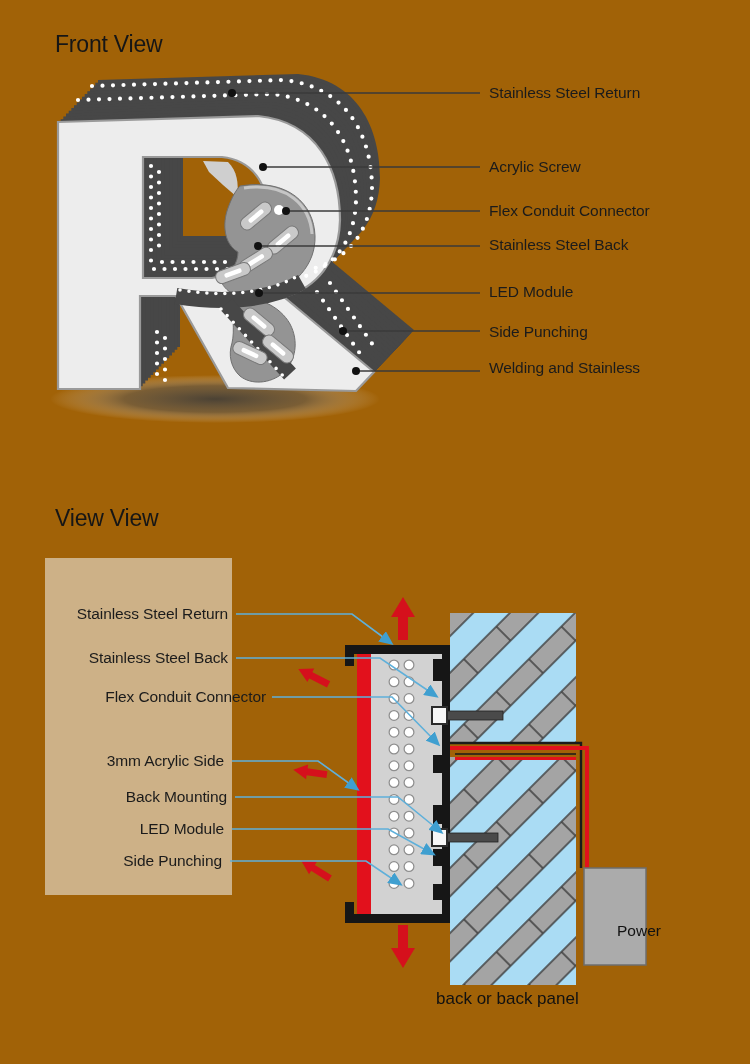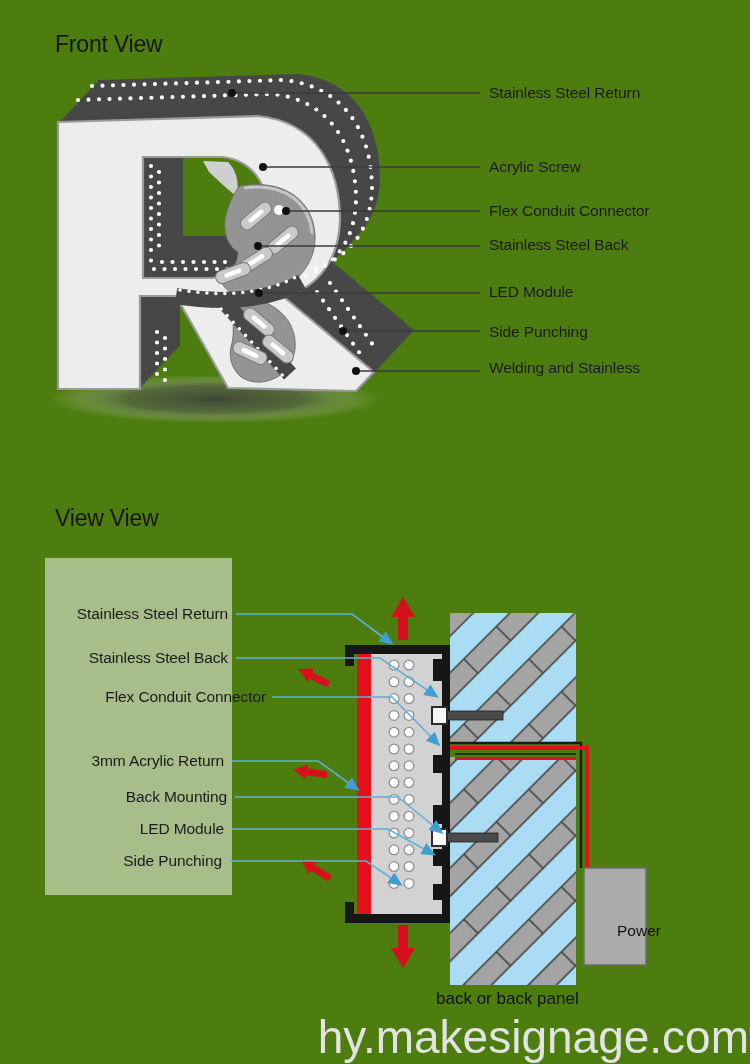--- a/index.html
+++ b/index.html
@@ -1,16 +1,16 @@
 <!DOCTYPE html>
 <html><head>
 <meta charset="utf-8">
 <style>
   html,body{margin:0;padding:0;background:#fff;}
-  .page{position:relative;width:750px;height:1064px;background:#4d7c0f;overflow:hidden;
+  .page{position:relative;width:750px;height:1064px;background:#a16207;overflow:hidden;
         font-family:"Liberation Sans",sans-serif;}
   .art{position:absolute;left:0;top:0;}
   .ttl{position:absolute;font:500 23px/27px "Liberation Sans",sans-serif;color:#161616;
        letter-spacing:-.2px;white-space:nowrap;}
   .lbl{position:absolute;font:400 15.5px/20px "Liberation Sans",sans-serif;color:#1b1b1b;
        letter-spacing:-.1px;white-space:nowrap;}
   .rlbl{text-align:right;}
   .power{position:absolute;left:584px;top:921px;width:62px;text-align:center;
          font:400 15.5px/20px "Liberation Sans",sans-serif;color:#111;margin-left:24px;}
   .wallcap{position:absolute;left:436px;top:988px;font:400 17px/22px "Liberation Sans",sans-serif;
@@ -244,22 +244,21 @@
 <div class="lbl" style="left:489px;top:157px">Acrylic Screw</div>
 <div class="lbl" style="left:489px;top:201px">Flex Conduit Connector</div>
 <div class="lbl" style="left:489px;top:235px">Stainless Steel Back</div>
 <div class="lbl" style="left:489px;top:282px">LED Module</div>
 <div class="lbl" style="left:489px;top:322px">Side Punching</div>
 <div class="lbl" style="left:489px;top:358px">Welding and Stainless</div>
 
 <div class="lbl rlbl" style="right:522px;top:604px">Stainless Steel Return</div>
 <div class="lbl rlbl" style="right:522px;top:648px">Stainless Steel Back</div>
 <div class="lbl rlbl" style="right:484px;top:687px">Flex Conduit Connector</div>
-<div class="lbl rlbl" style="right:526px;top:751px">3mm Acrylic Return</div>
+<div class="lbl rlbl" style="right:526px;top:751px">3mm Acrylic Side</div>
 <div class="lbl rlbl" style="right:523px;top:787px">Back Mounting</div>
 <div class="lbl rlbl" style="right:526px;top:819px">LED Module</div>
 <div class="lbl rlbl" style="right:528px;top:851px">Side Punching</div>
 
 <div class="power">Power</div>
 <div class="wallcap">back or back panel</div>
-<div class="wm">hy.makesignage.com</div>
 
 </div>
 
 </body></html>

